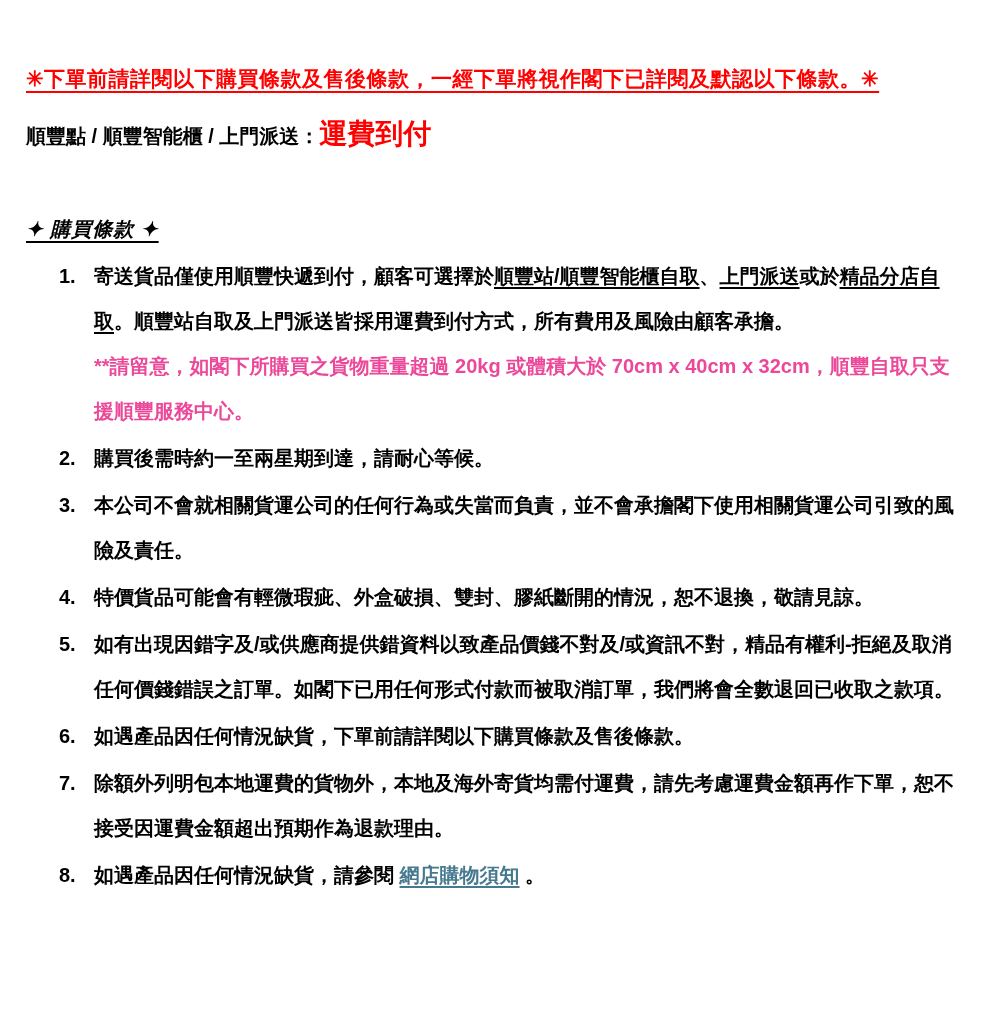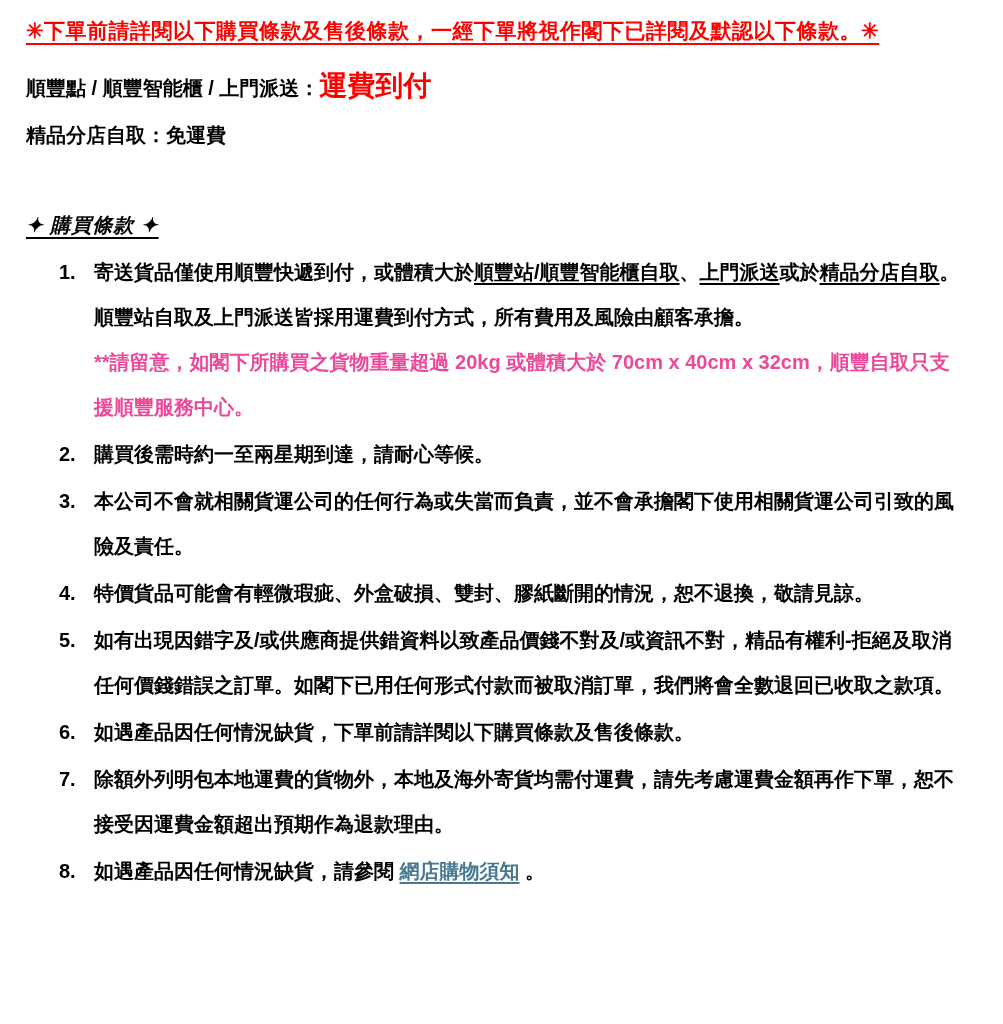--- a/index.html
+++ b/index.html
@@ -6,21 +6,21 @@
   html, body { margin: 0; padding: 0; }
   body {
     width: 1003px;
     height: 1024px;
     background: #ffffff;
     color: #000000;
     font-family: "Liberation Sans", sans-serif;
     font-weight: 700;
     overflow: hidden;
   }
-  .wrap { padding: 16px 32px 0 26px; }
+  .wrap { padding: 16px 32px 0 26px; margin-top: 48px; }
 
   .banner {
     color: #ff0000;
     font-size: 21px;
     line-height: 30px;
     text-decoration: underline;
     text-decoration-thickness: 2px;
     text-underline-offset: 5px;
     letter-spacing: 0.5px;
     white-space: nowrap;
@@ -65,30 +65,29 @@
 
 <div class="wrap">
 
   <div class="banner">✳下單前請詳閱以下購買條款及售後條款，一經下單將視作閣下已詳閱及默認以下條款。✳</div>
 
 
   <div class="ship1">
     <span>順豐點 / 順豐智能櫃 / 上門派送：</span><span class="big-red">運費到付</span>
   </div>
 
-  <div class="ship2">精品分店自取：免運費</div>
 
   <div class="sec-head second">✦ 購買條款 ✦</div>
 
   <div class="terms">
 
     <div class="item">
       <span class="num">1.</span>
       <div class="itext">
-        <span>寄送貨品僅使用順豐快遞到付，或體積大於</span><span class="u">順豐站/順豐智能櫃自取</span><span>、</span><span class="u">上門派送</span><span>或於</span><span class="u">精品分店自取</span><span>。順豐站自取及上門派送皆採用運費到付方式，所有費用及風險由顧客承擔。</span>
+        <span>寄送貨品僅使用順豐快遞到付，顧客可選擇於</span><span class="u">順豐站/順豐智能櫃自取</span><span>、</span><span class="u">上門派送</span><span>或於</span><span class="u">精品分店自取</span><span>。順豐站自取及上門派送皆採用運費到付方式，所有費用及風險由顧客承擔。</span>
         <div class="note">**請留意，如閣下所購買之貨物重量超過 20kg 或體積大於 70cm x 40cm x 32cm，順豐自取只支援順豐服務中心。</div>
       </div>
     </div>
 
     <div class="item">
       <span class="num">2.</span>
       <div class="itext">購買後需時約一至兩星期到達，請耐心等候。</div>
     </div>
 
     <div class="item">

